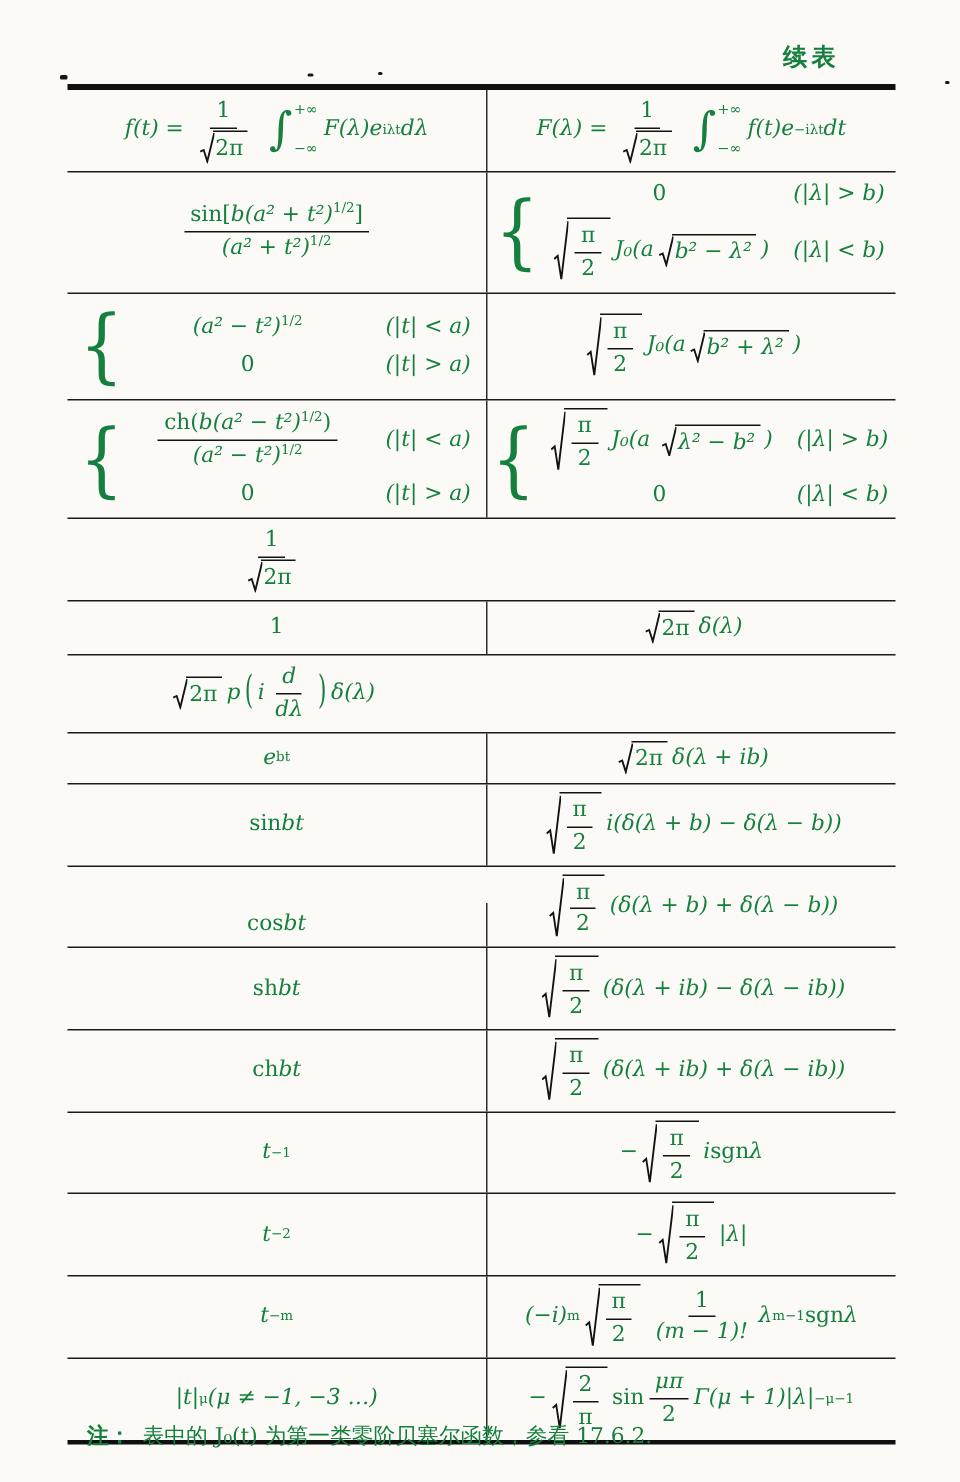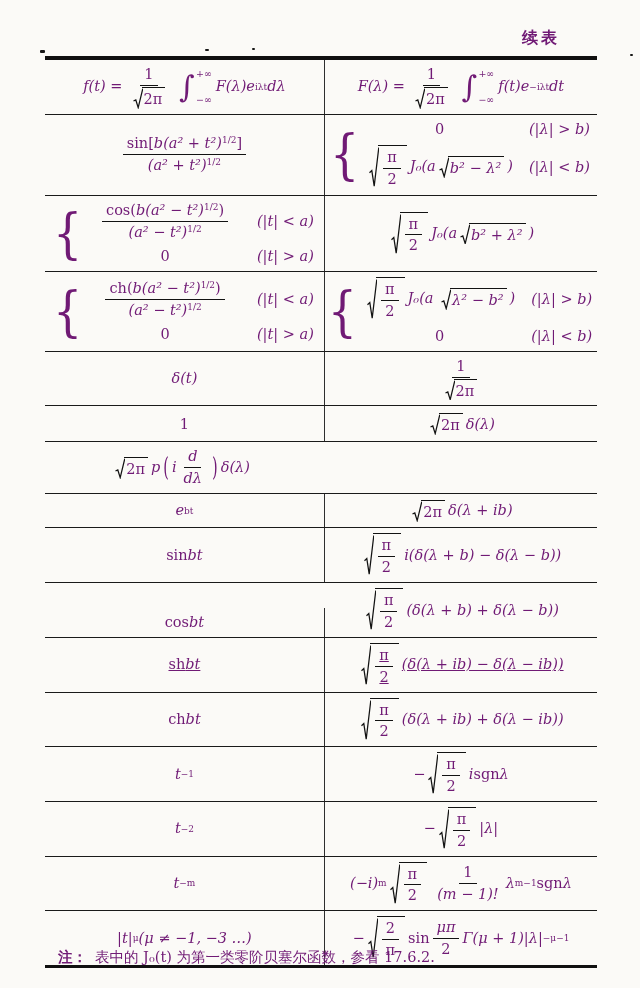--- a/index.html
+++ b/index.html
@@ -1,17 +1,17 @@
 <!DOCTYPE html>
 <html><head>
 <meta charset="utf-8">
 <style>
   html,body{margin:0;padding:0;background:#d8d8d4;}
   .page{position:relative;width:640px;height:988px;background:#fbfaf7;
-        font-family:"DejaVu Serif","Liberation Serif",serif;color:#701a75;overflow:hidden;}
+        font-family:"DejaVu Serif","Liberation Serif",serif;color:#15803d;overflow:hidden;}
   .cont-label{position:absolute;top:28px;left:522px;font-size:16px;font-weight:bold;
               letter-spacing:3px;font-family:"DejaVu Sans","Liberation Sans",sans-serif;}
   .ftable{position:absolute;left:45px;top:56px;width:552px;
           border-top:4px solid #101010;border-bottom:3.5px solid #101010;box-sizing:border-box;}
   .trow{display:flex;border-bottom:1.6px solid #1a1a1a;}
   .trow:last-child{border-bottom:none;}
   .cell{display:flex;align-items:center;justify-content:center;box-sizing:border-box;
         padding:5px 8px;font-size:14.5px;line-height:1.3;white-space:nowrap;}
   .cell-l{width:50.7%;border-right:1.5px solid #2e2e2e;}
   .cell-r{width:49.3%;}
@@ -133,21 +133,20 @@
             </span>
           </span>
         </div>
       </div>
       <div class="trow" style="min-height: 70px;">
         <div class="cell cell-l">
           <span class="cases">
             <span class="cbrace">{</span>
             <span class="crows">
               <span class="cexp"><span class="frac">
-                  <span class="num"><span class="up">cos(</span><span class="fx">b(a² − t²)</span><sup>1/2</sup><span class="up">)</span></span>
                   <span class="den"><span class="fx">(a² − t²)</span><sup>1/2</sup></span>
                 </span></span>
               <span class="ccond fx">(|t| &lt; a)</span>
               <span class="cexp"><span class="up">0</span></span>
               <span class="ccond fx">(|t| &gt; a)</span>
             </span>
           </span>
         </div>
         <div class="cell cell-r">
           <span class="sqrt">
@@ -211,23 +210,20 @@
                   </span>
                 </span><span class="fx">)</span></span>
               <span class="ccond fx">(|λ| &gt; b)</span>
               <span class="cexp"><span class="up">0</span></span>
               <span class="ccond fx">(|λ| &lt; b)</span>
             </span>
           </span>
         </div>
       </div>
       <div class="trow" style="min-height: 50px;">
-        <div class="cell cell-l">
-          <span class="fx">δ(t)</span>
-        </div>
         <div class="cell cell-r">
           <span class="frac">
             <span class="num"><span class="up">1</span></span>
             <span class="den"><span class="sqrt">
                 <svg viewBox="0 0 10 20" preserveAspectRatio="none" class="rad">
                   <path d="M0.5 12.5 L2.8 11.5 L5.2 18.8 L9.8 0.7" fill="none" stroke="#121212" stroke-width="1.25" vector-effect="non-scaling-stroke"></path>
                 </svg>
                 <span class="bod">
                   <span class="up">2π</span>
                 </span>
@@ -322,21 +318,21 @@
             <span class="bod">
               <span class="frac">
                 <span class="num"><span class="up">π</span></span>
                 <span class="den"><span class="up">2</span></span>
               </span>
             </span>
           </span>
           <span class="fx">(δ(λ + b) + δ(λ − b))</span>
         </div>
       </div>
-      <div class="trow" style="min-height: 50px; text-decoration: underline;">
+      <div class="trow" style="min-height: 50px;">
         <div class="cell cell-l">
           <span class="up">sh </span>
           <span class="fx">bt</span>
         </div>
         <div class="cell cell-r">
           <span class="sqrt">
             <svg viewBox="0 0 10 20" preserveAspectRatio="none" class="rad">
               <path d="M0.5 12.5 L2.8 11.5 L5.2 18.8 L9.8 0.7" fill="none" stroke="#121212" stroke-width="1.25" vector-effect="non-scaling-stroke"></path>
             </svg>
             <span class="bod">

